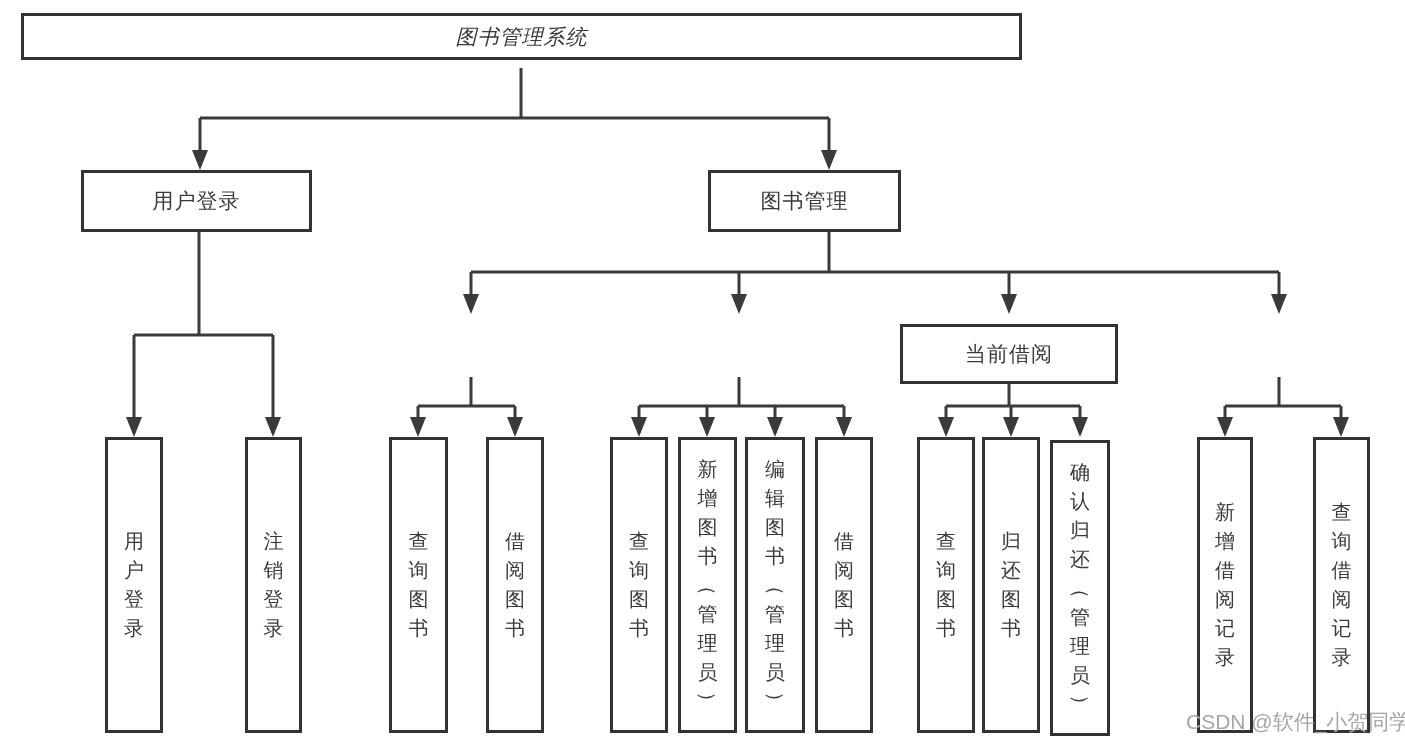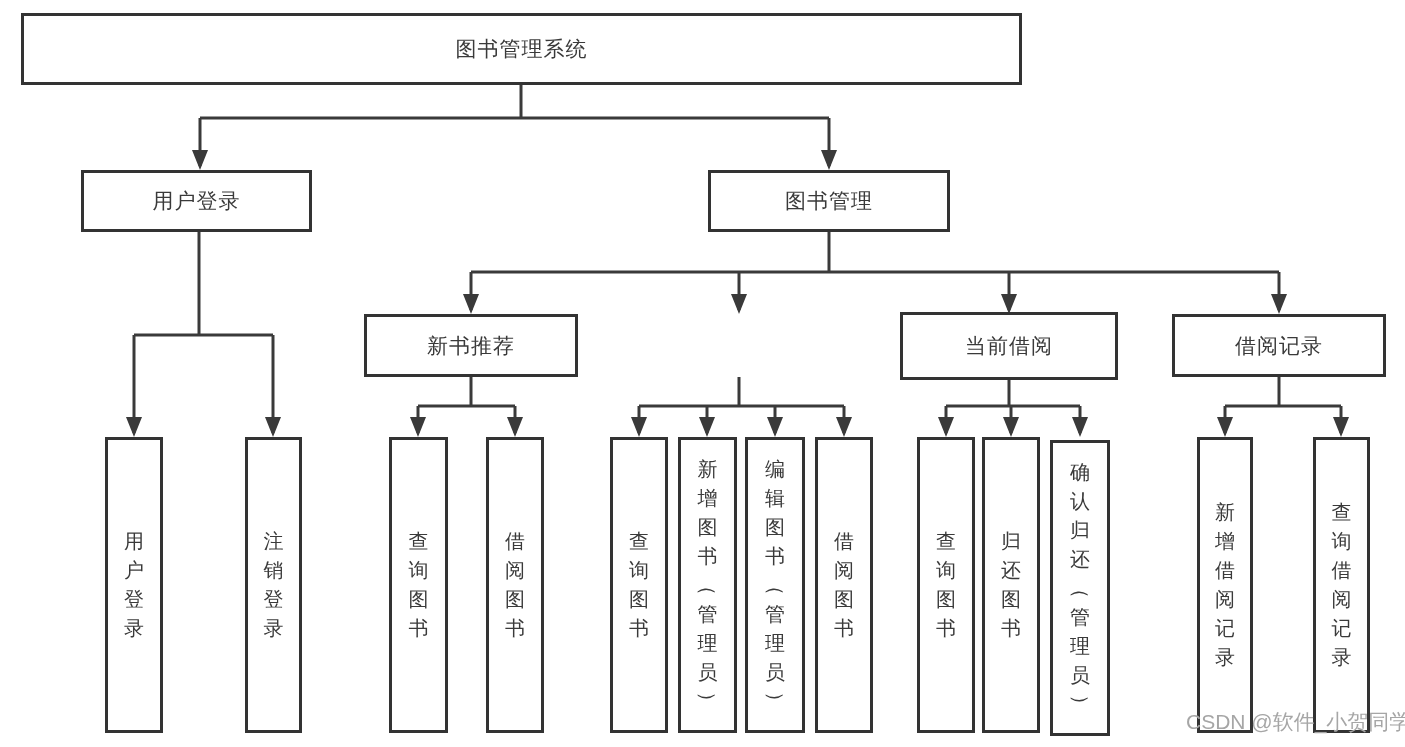--- a/index.html
+++ b/index.html
@@ -90,28 +90,26 @@
       <path d="M775 406 V433"></path>
       <path d="M844 406 V433"></path>
       <path d="M946 406 V433"></path>
       <path d="M1011 406 V433"></path>
       <path d="M1080 406 V433"></path>
       <path d="M1225 406 V433"></path>
       <path d="M1341 406 V433"></path>
     </g>
   </svg>
 
-  <div class="node" style="left:21px; top:13px; width:1001px; height:72px;">图书管理系统</div>
+  <div class="node" style="left:21px; top:13px; width:1001px; height:47px;font-style:italic;">图书管理系统</div>
 
   <div class="node" style="left:81px; top:170px; width:231px; height:62px;">用户登录</div>
-  <div class="node" style="left:708px; top:170px; width:242px; height:62px;">图书管理</div>
-
-  <div class="node" style="left:364px; top:314px; width:214px; height:63px;">新书推荐</div>
-  <div class="node" style="left:900px; top:312px; width:218px; height:68px;">当前借阅</div>
-  <div class="node" style="left:1172px; top:314px; width:214px; height:63px;">借阅记录</div>
+  <div class="node" style="left:708px; top:170px; width:193px; height:62px;">图书管理</div>
+
+  <div class="node" style="left:900px; top:324px; width:218px; height:60px;">当前借阅</div>
 
   <div class="node leaf" style="left:105px; top:437px; width:58px; height:296px;">
       <span class="vchar">用</span>
       <span class="vchar">户</span>
       <span class="vchar">登</span>
       <span class="vchar">录</span>
     </div>
   <div class="node leaf" style="left:245px; top:437px; width:57px; height:296px;">
       <span class="vchar">注</span>
       <span class="vchar">销</span>

